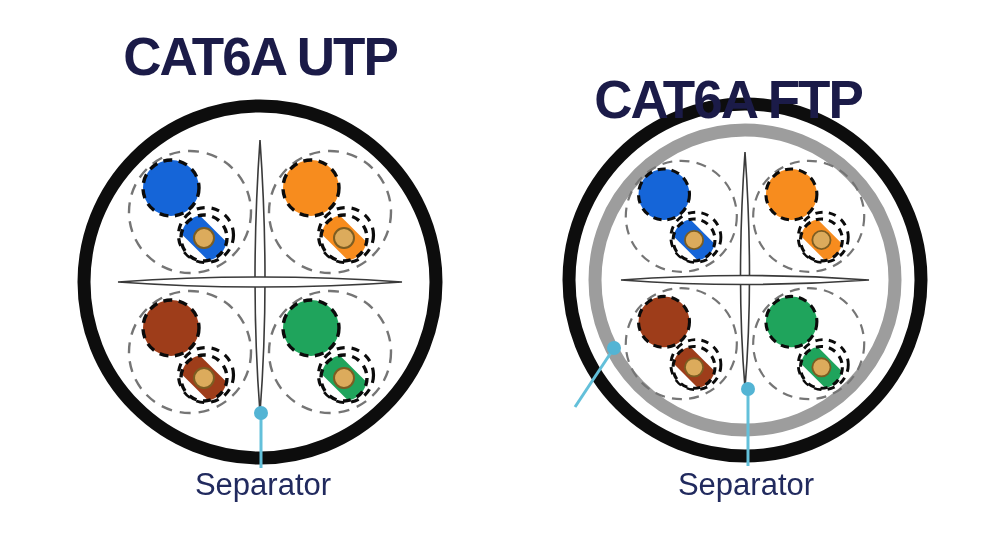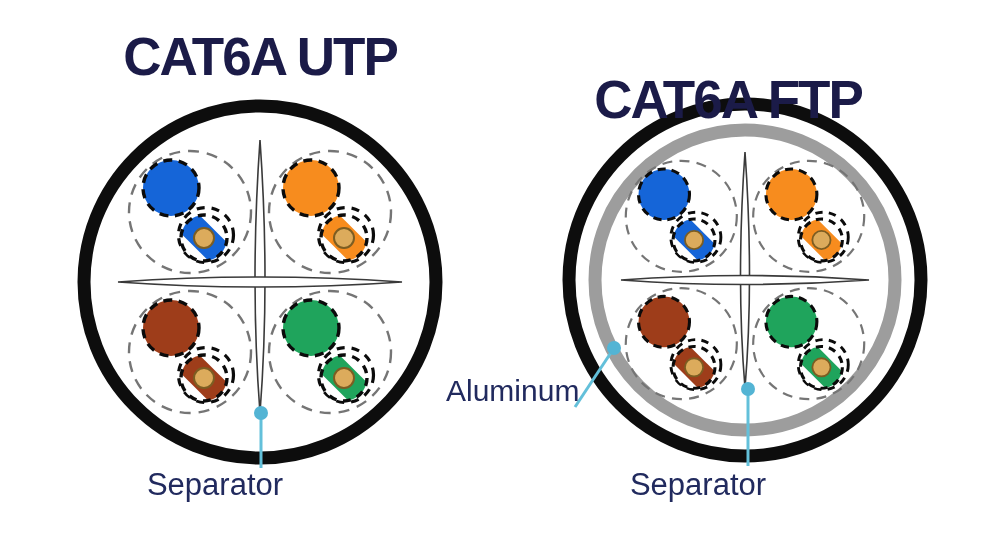--- a/index.html
+++ b/index.html
@@ -35,21 +35,21 @@
     letter-spacing: -2px;
     color: #1b1b48;
     white-space: nowrap;
   }
   .label {
     position: absolute;
     font-size: 31px;
     color: #212a5e;
     white-space: nowrap;
   }
-  .label.centered { transform: translateX(-50%); }
+  .label.centered { transform: translateX(-50%); margin-left: 48px; }
   .foil-label { line-height: 37px; font-size: 30px; }
 </style>
 </head>
 <body>
 
 <div class="canvas">
 
   <svg width="998" height="551" viewBox="0 0 998 551" xmlns="http://www.w3.org/2000/svg">
     <defs>
       <clipPath id="wire-clip">
@@ -104,16 +104,15 @@
     <circle cx="614" cy="348" r="7" fill="#53b4d4"></circle>
   </svg>
 
   <div class="title" style="left:260px;">CAT6A UTP</div>
   <div class="title" style="left:728px;margin-top:43px;">CAT6A FTP</div>
 
   <div class="label centered" style="left:215px; top:467px;">Separator</div>
   <div class="label centered" style="left:698px; top:467px;">Separator</div>
 
   <div class="label foil-label" style="left:446px; top:372px;">
-    <div>Aluminum</div>
   </div>
 
 </div>
 
 </body></html>

